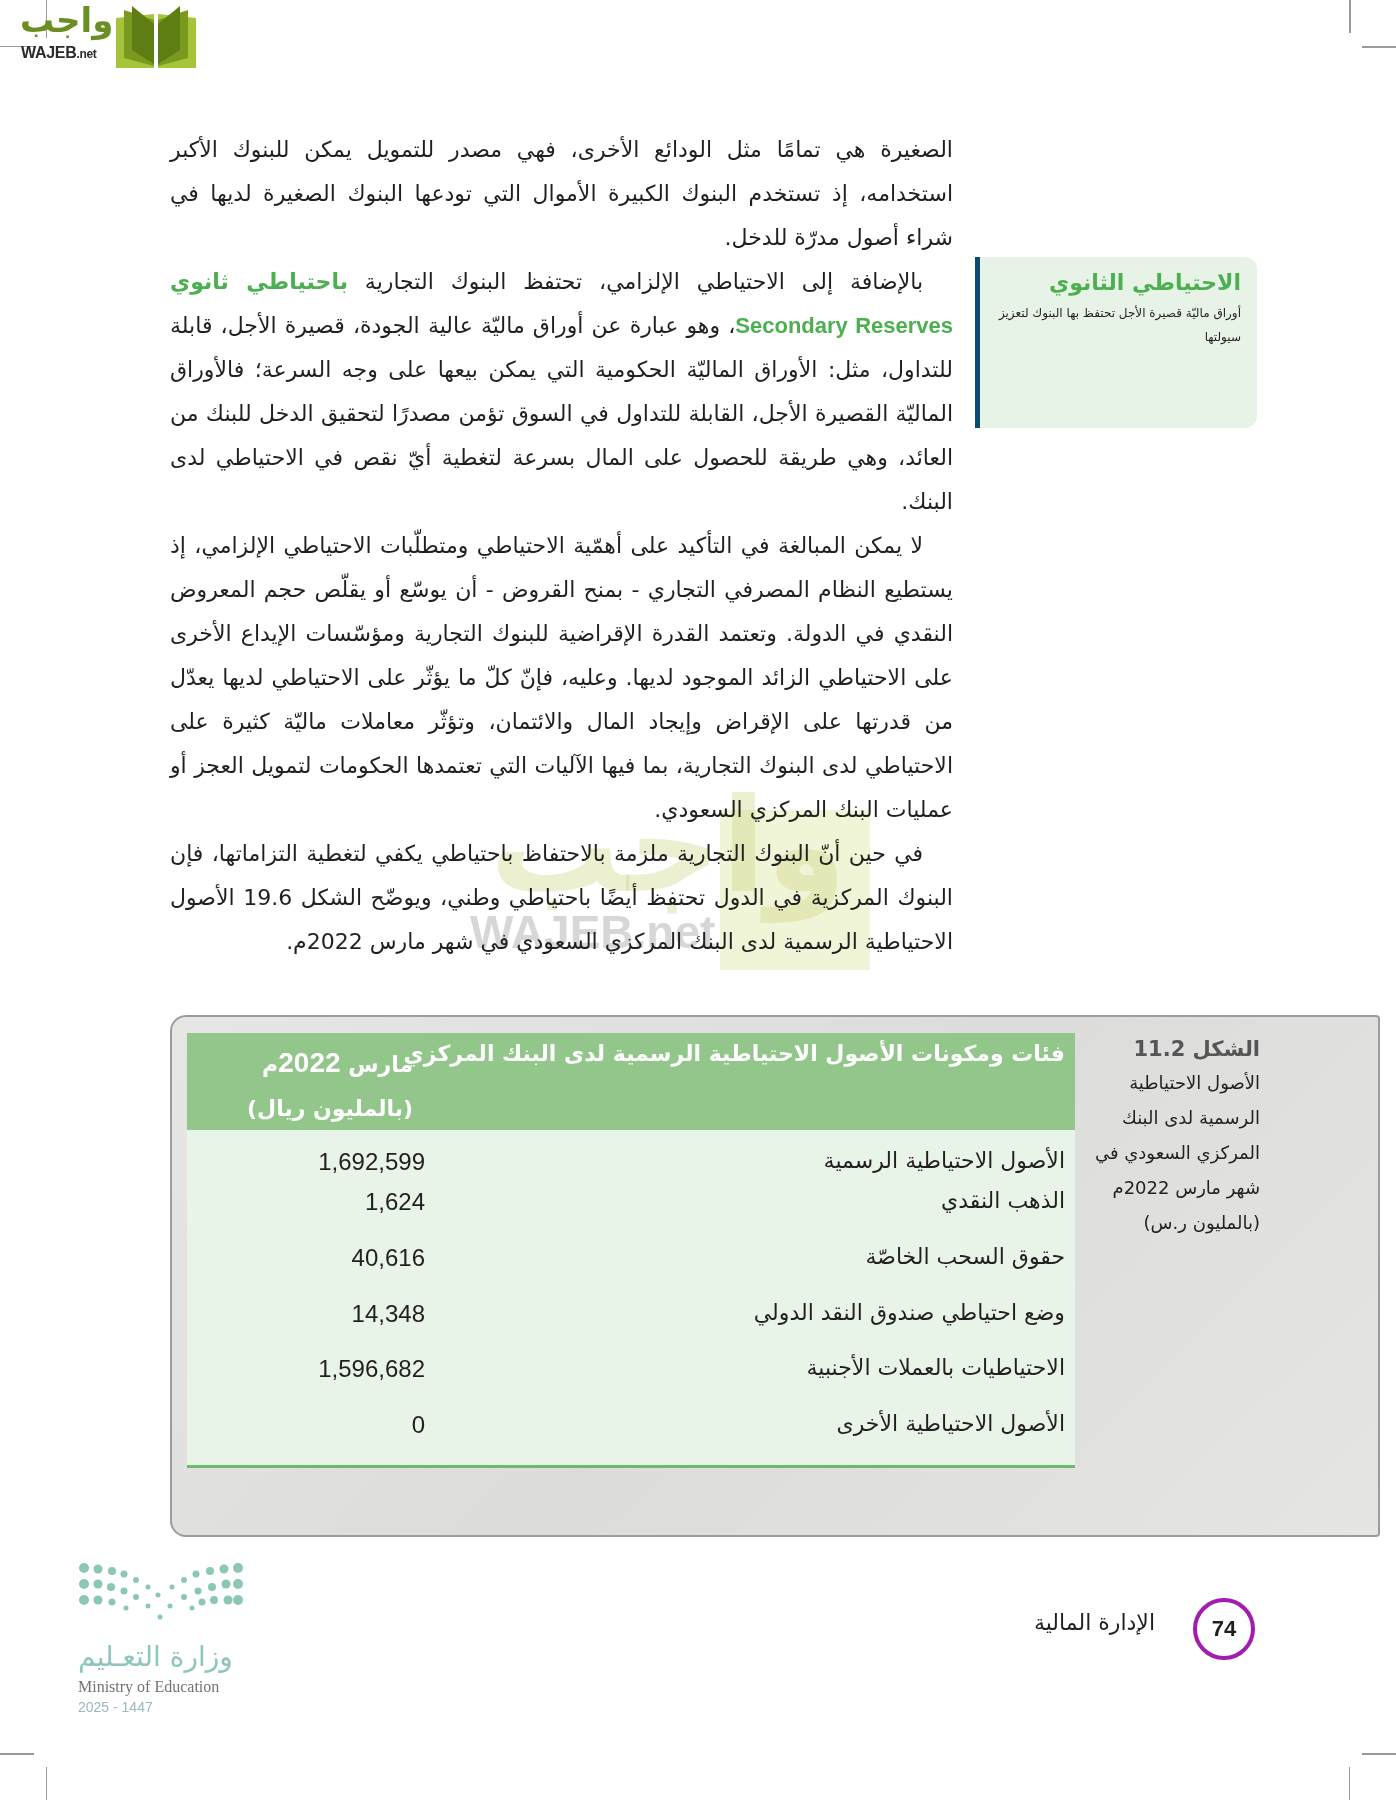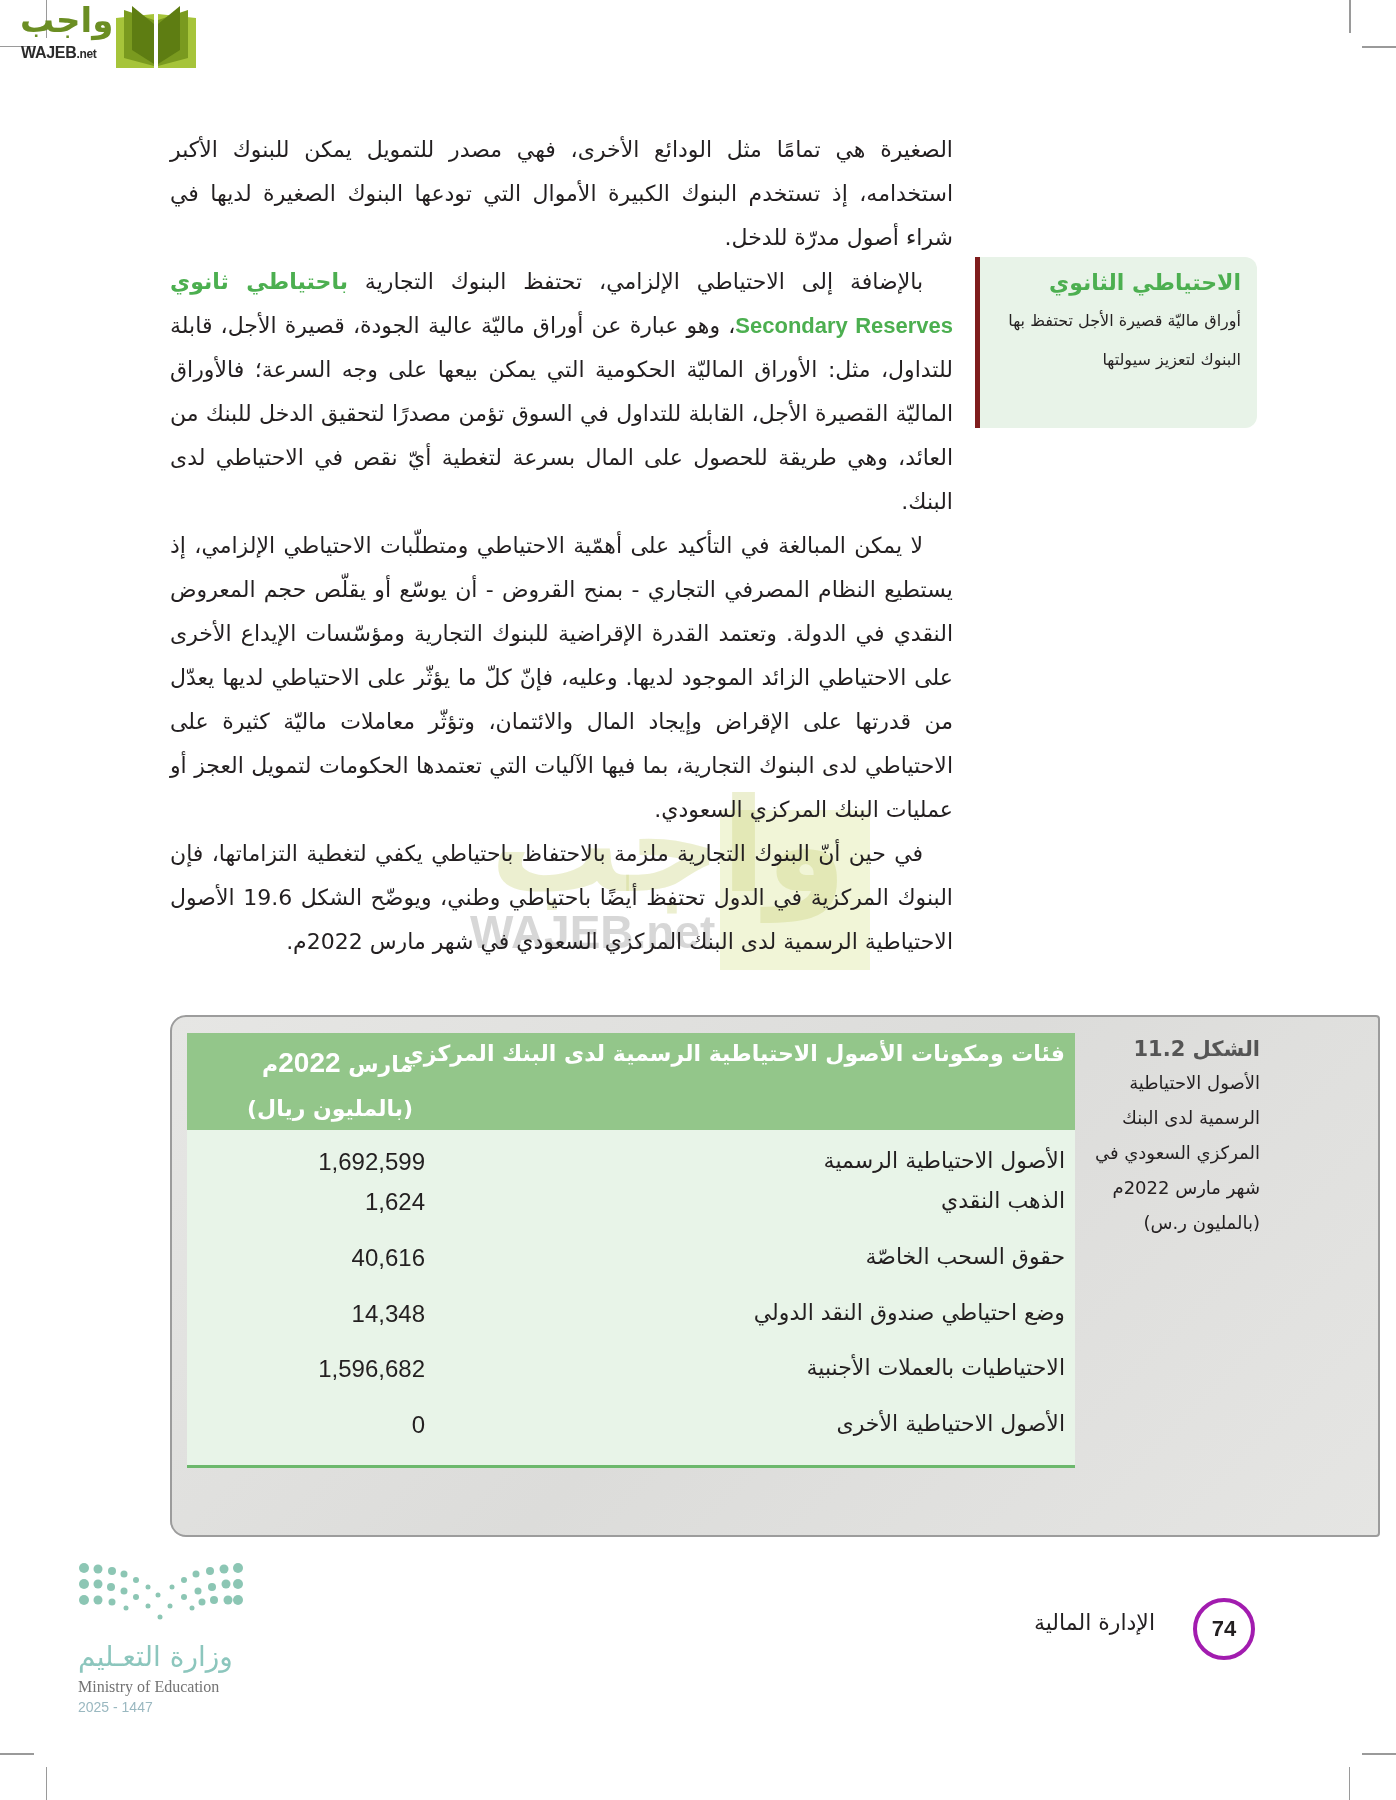--- a/index.html
+++ b/index.html
@@ -26,25 +26,25 @@
     font-size: 22px; line-height: 44px; color: #231f20;
   }
   .main-text p { margin: 0; }
   .main-text p.indent { text-indent: 30px; }
   .hl { color: #4caf50; font-weight: bold; }
   .hl-en { color: #4caf50; font-weight: bold; font-family: "Liberation Sans", sans-serif; }
 
   
   .def-box {
     position: absolute; left: 975px; top: 257px; width: 282px; height: 171px;
-    background: #e8f3e8; border-left: 5px solid #7f1d1d; border-radius: 0 12px 12px 0;
+    background: #e8f3e8; border-left: 5px solid #0c4a6e; border-radius: 0 12px 12px 0;
     box-sizing: border-box; direction: rtl; padding: 8px 16px 0 10px;
   }
   .def-title { font-size: 22px; font-weight: bold; color: #4caf50; line-height: 36px; }
-  .def-body { font-size: 16px; line-height: 39px; color: #231f20; }
+  .def-body { font-size: 12px; line-height: 24px; color: #231f20; }
 
   
   .wm { position: absolute; left: 450px; top: 800px; width: 420px; height: 200px; pointer-events: none; }
   .wm-ar { position: absolute; left: 40px; top: -30px; font-size: 130px; font-weight: bold; color: rgba(200,210,120,0.35); direction: rtl; }
   .wm-en { position: absolute; left: 20px; top: 105px; font-size: 46px; font-weight: bold; color: rgba(140,140,140,0.35); font-family: "Liberation Sans", sans-serif; }
   .wm-book { position: absolute; left: 270px; top: 10px; width: 150px; height: 160px; background: rgba(215,225,140,0.35); }
 
   
   .figure {
     position: absolute; left: 170px; top: 1015px; width: 1210px; height: 522px;

